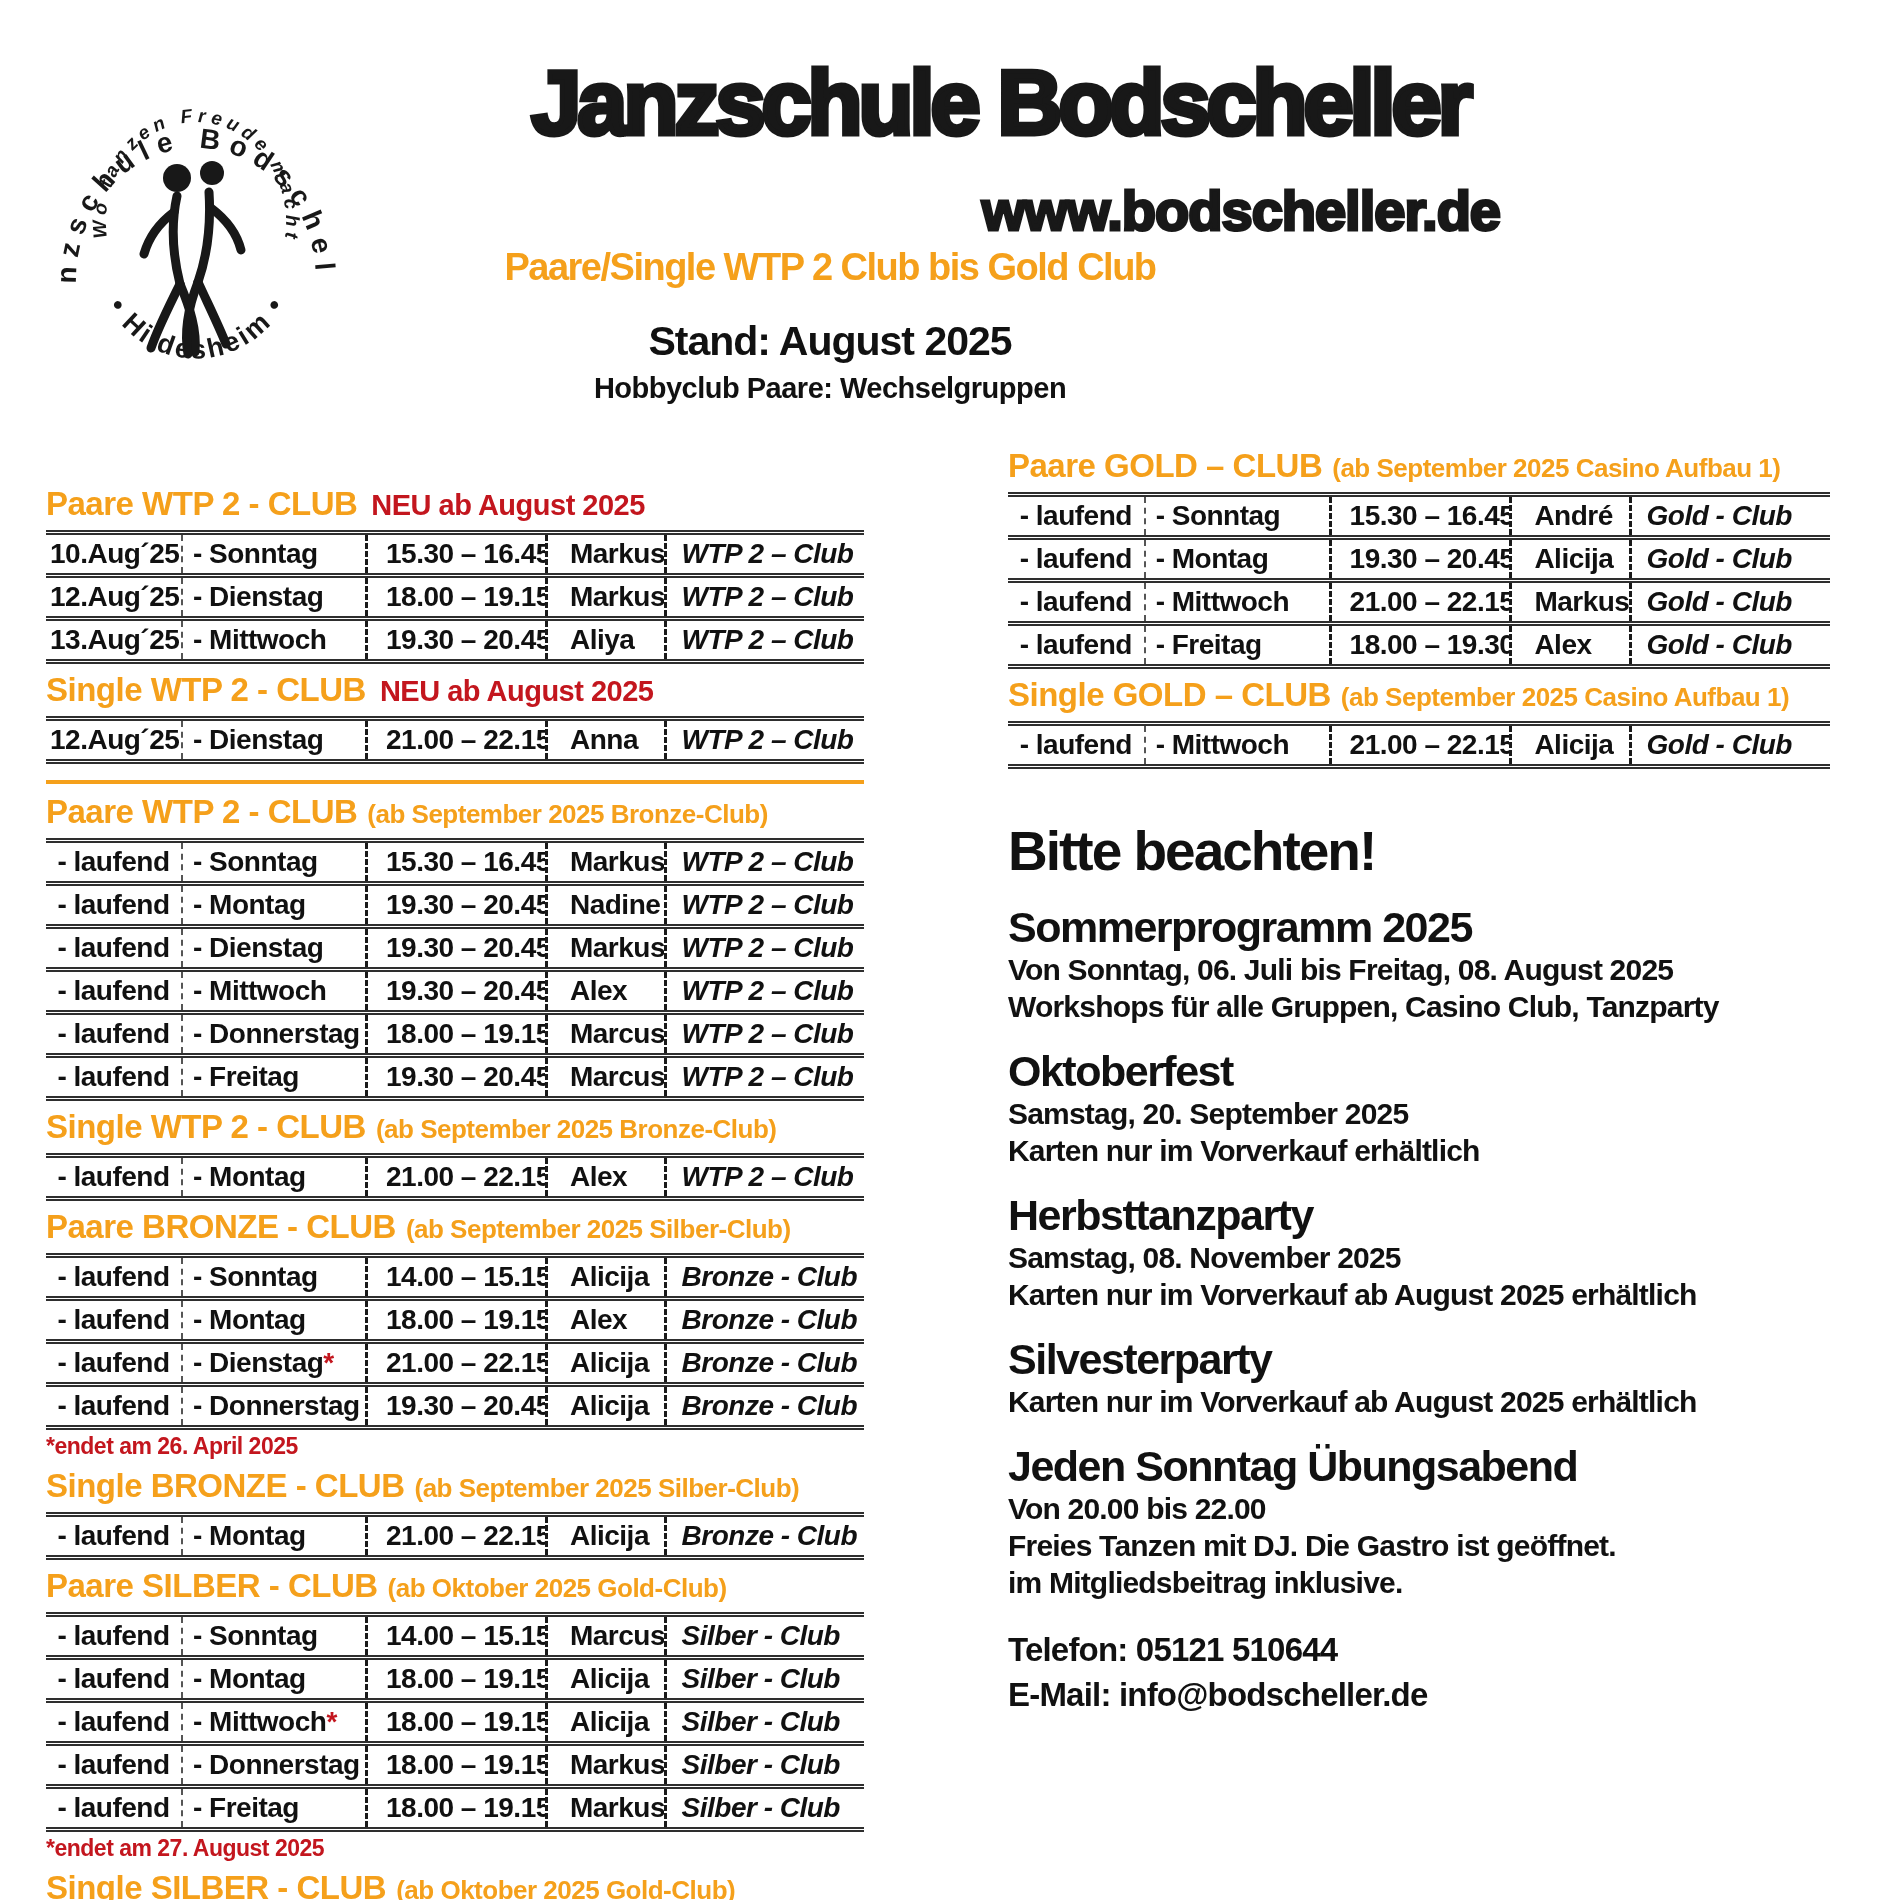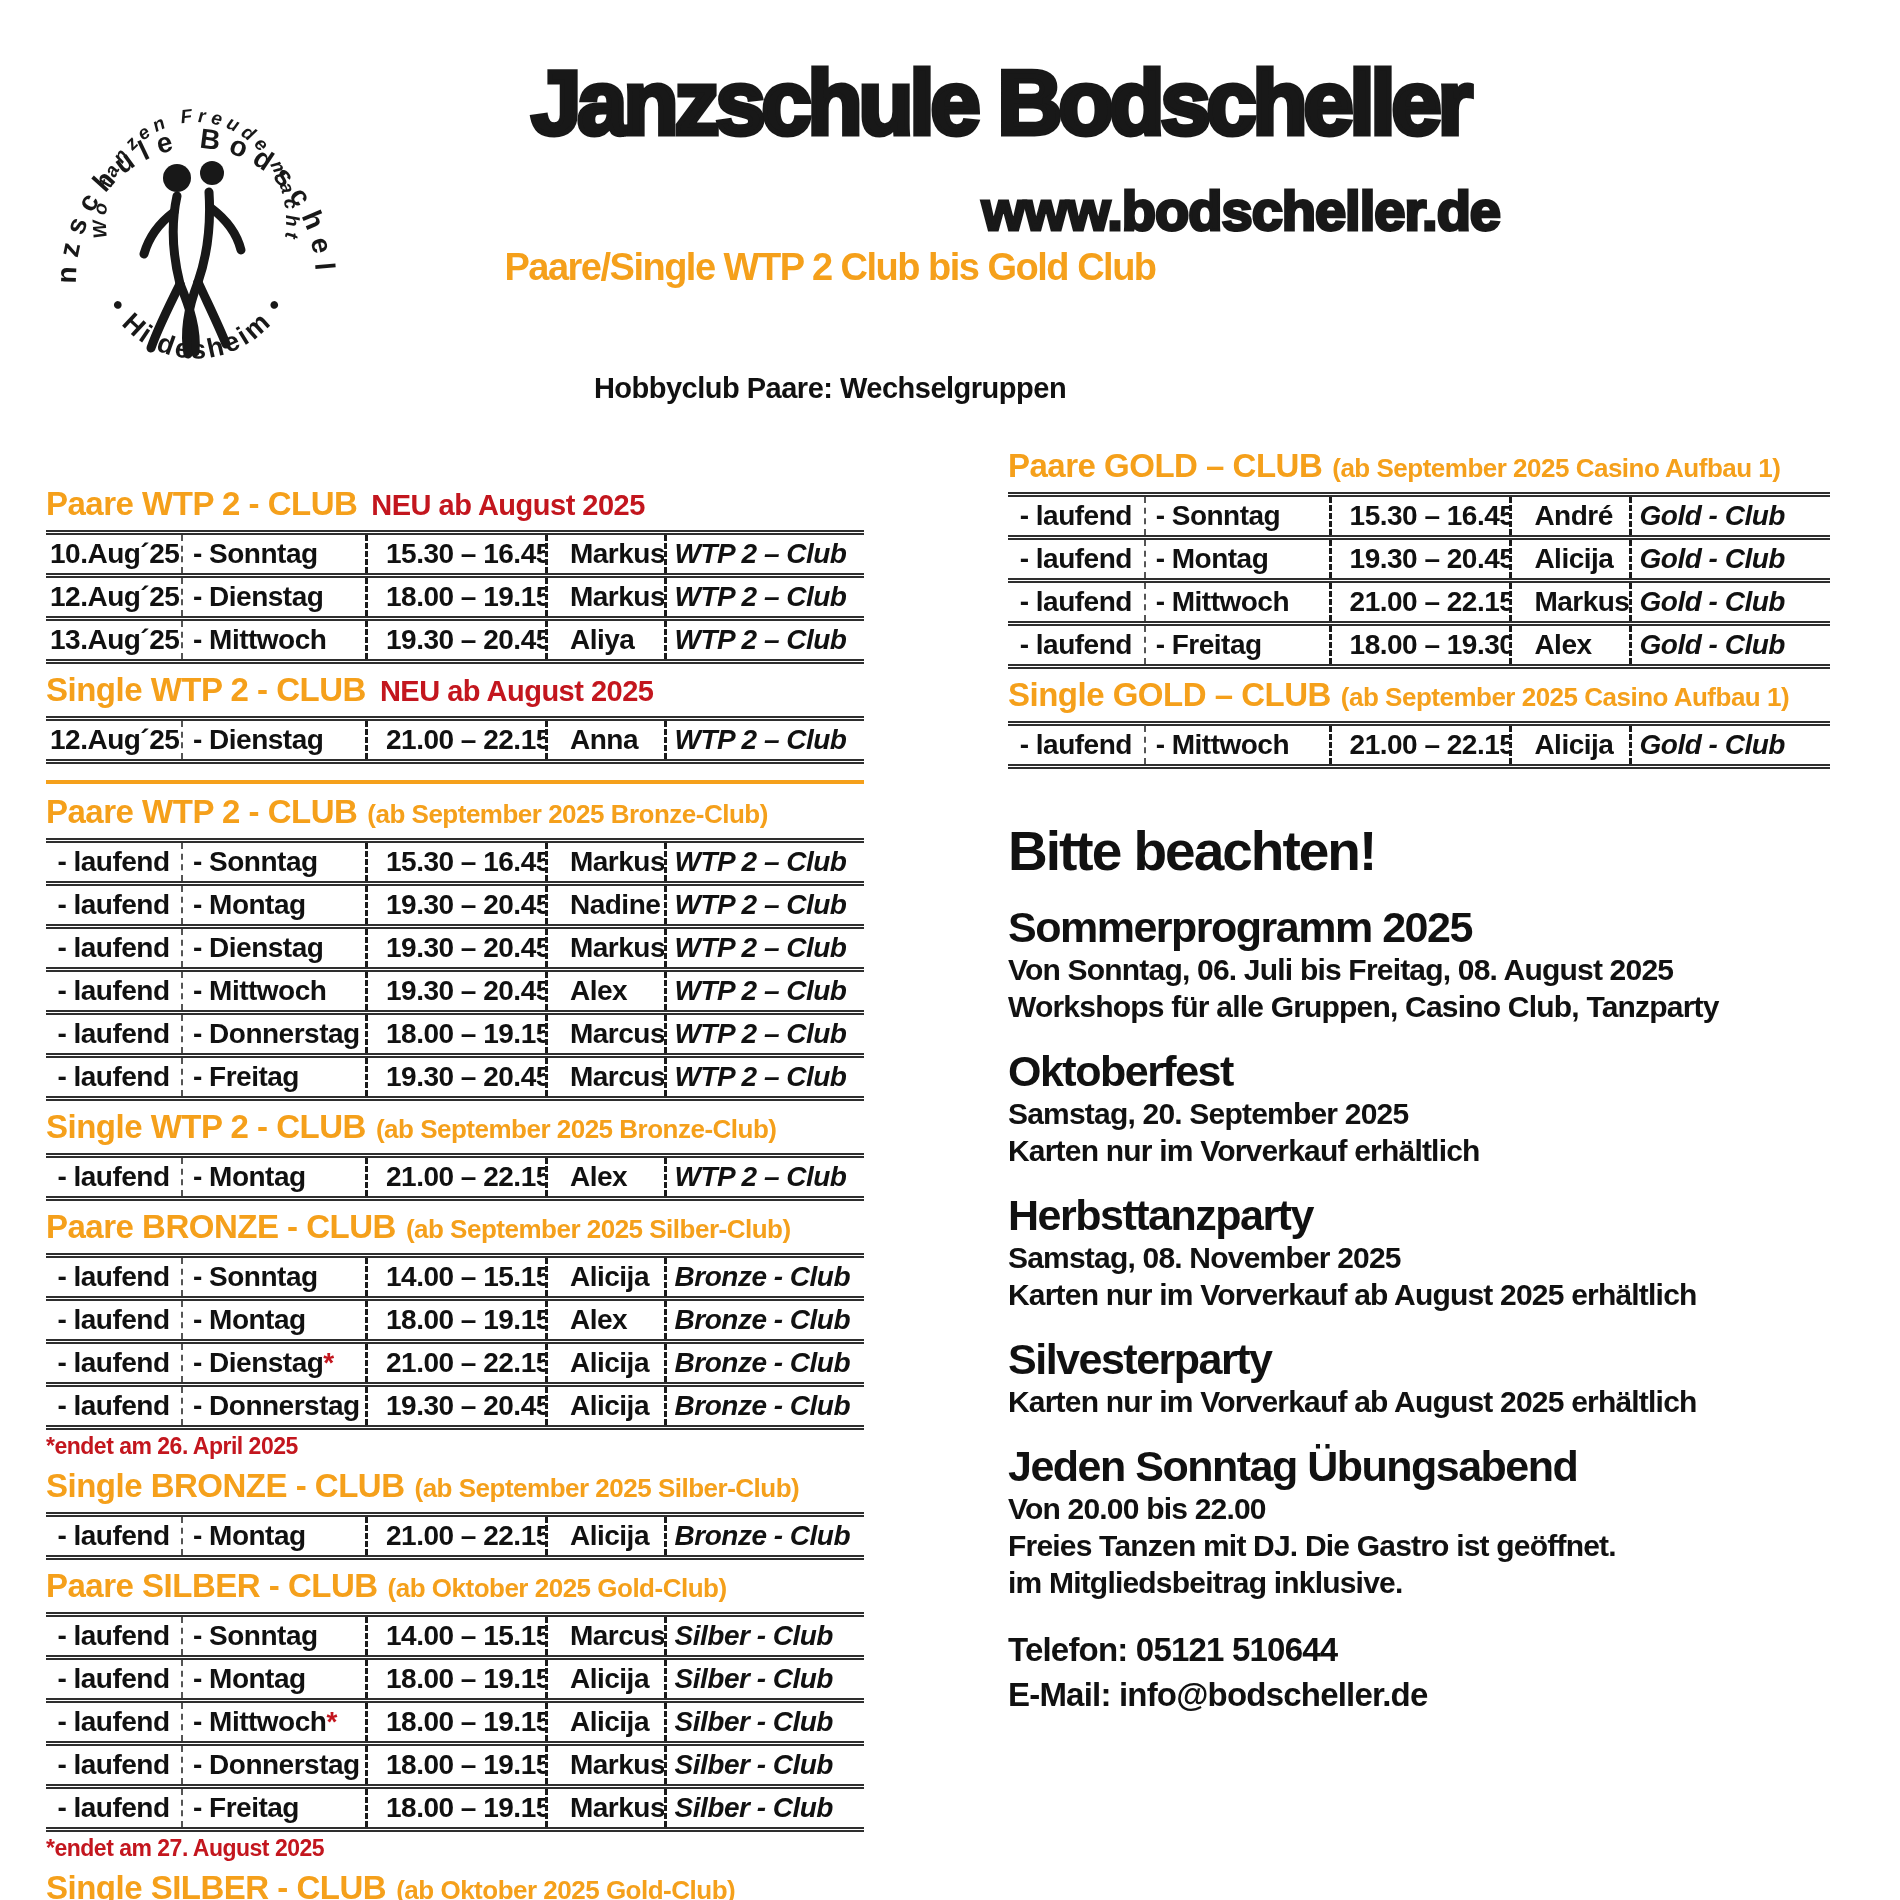--- a/index.html
+++ b/index.html
@@ -52,21 +52,21 @@
   .row{display:flex;border-top:5px double var(--line);}
   .row:last-child{border-bottom:5px double var(--line);}
   .cell{
     padding:3px 4px;font-size:28px;line-height:32px;
     white-space:nowrap;overflow:hidden;letter-spacing:-0.5px;
   }
   .c0{width:16.5%;text-align:center;}
   .c1{width:22.5%;padding-left:10px;border-left:2px dashed #555;}
   .c2{width:22%;padding-left:18px;border-left:3px dashed #1a1a1a;}
   .c3{width:14.5%;padding-left:22px;border-left:3px dashed #1a1a1a;}
-  .c4{width:24.5%;padding-left:8px;border-left:3px dashed #1a1a1a;font-style:italic;}
+  .c4{width:24.5%;padding-left:15px;border-left:3px dashed #1a1a1a;font-style:italic;}
   .star{color:var(--red);}
   .footnote{color:var(--red);font-size:23px;margin:3px 0 1px;letter-spacing:-0.5px;}
   .orange-rule{border-top:4px solid var(--orange);margin:16px 0 10px;}
 
   
   .notices{margin-top:52px;letter-spacing:-0.8px;}
   .notices-heading{font-size:55px;line-height:60px;margin-bottom:2px;letter-spacing:-2px;}
   .notice-title{font-size:43px;line-height:48px;margin-top:22px;letter-spacing:-1.5px;white-space:nowrap;}
   .notice-line{font-size:30px;line-height:37px;white-space:nowrap;}
   .contact{margin-top:26px;}
@@ -104,20 +104,21 @@
         <path d="M152,230 C162,252 172,272 180,292"></path>
         <path d="M152,230 C142,256 138,280 142,302"></path>
         <path d="M165,156 C181,168 191,182 195,198"></path>
       </g>
     </g>
   </svg>
 
   <div class="brand">Janzschule Bodscheller</div>
   <div class="website">www.bodscheller.de</div>
   <div class="main-title">Paare/Single WTP 2 Club bis Gold Club</div>
+  <div class="stand">Stand: August 2025</div>
   <div class="subtitle">Hobbyclub Paare: Wechselgruppen</div>
 
   <div class="col-left">
       <div class="sec-header first"><span class="sec-title">Paare WTP 2 - CLUB</span><span class="note-new">NEU ab August 2025</span></div>
       <div class="table">
         <div class="row">
           <div class="cell c0">10.Aug´25</div>
           <div class="cell c1">- Sonntag</div>
           <div class="cell c2">15.30 – 16.45</div>
           <div class="cell c3">Markus</div>

